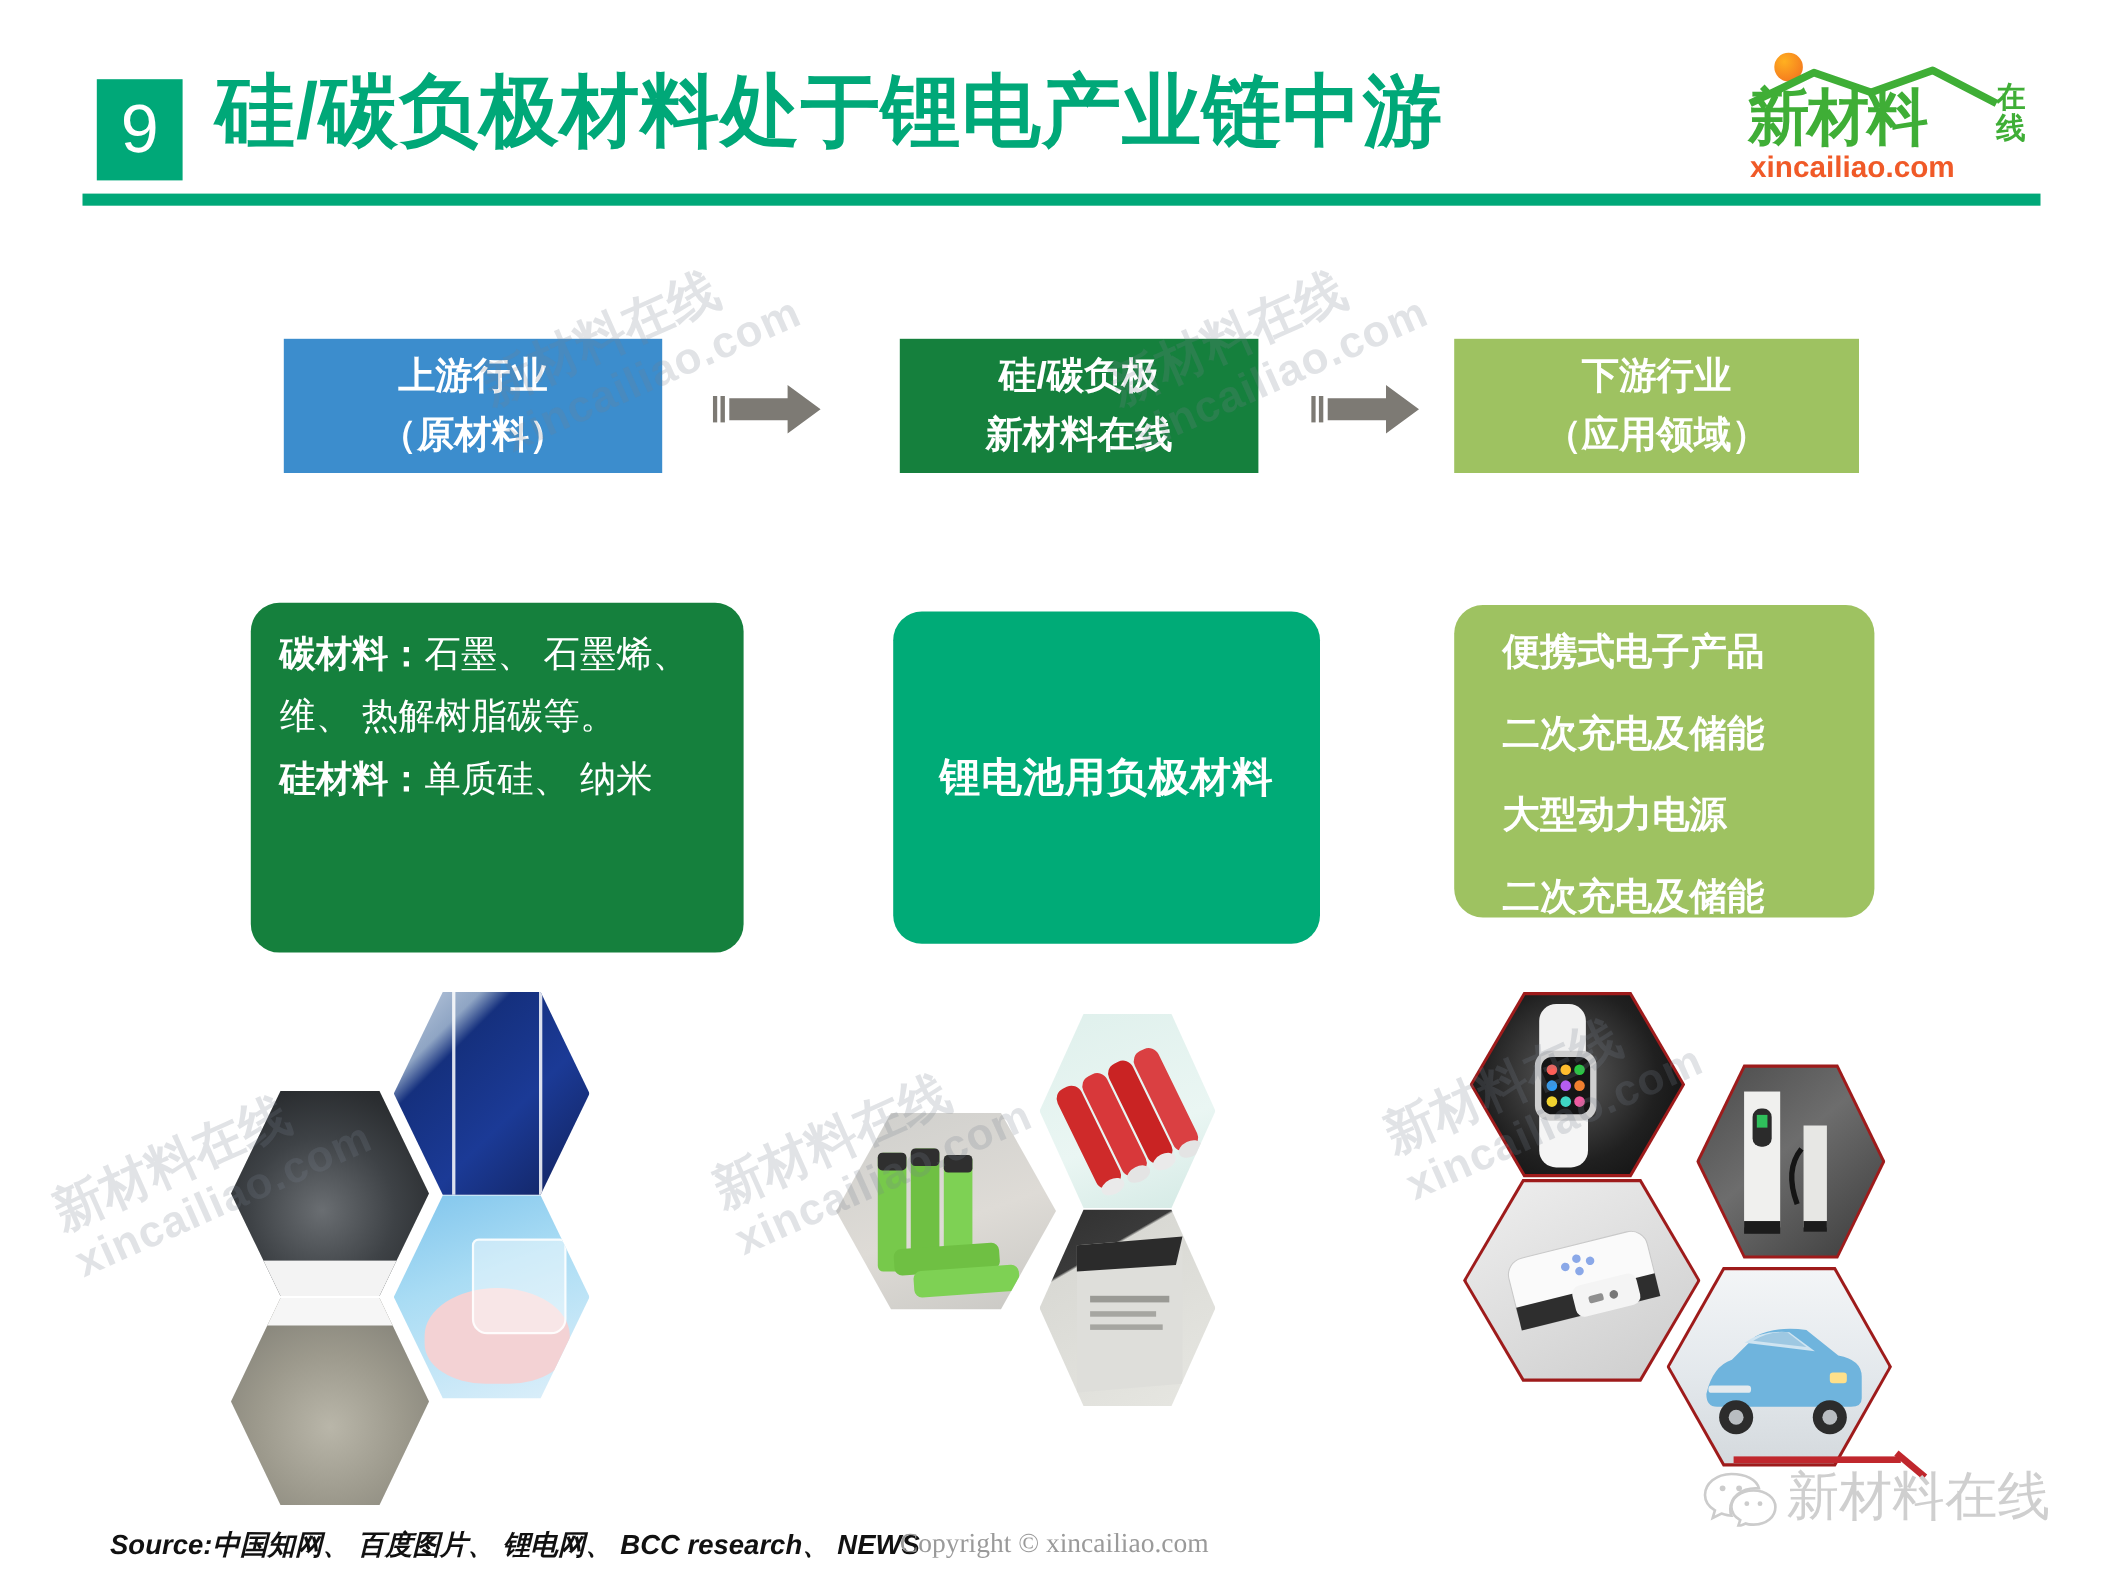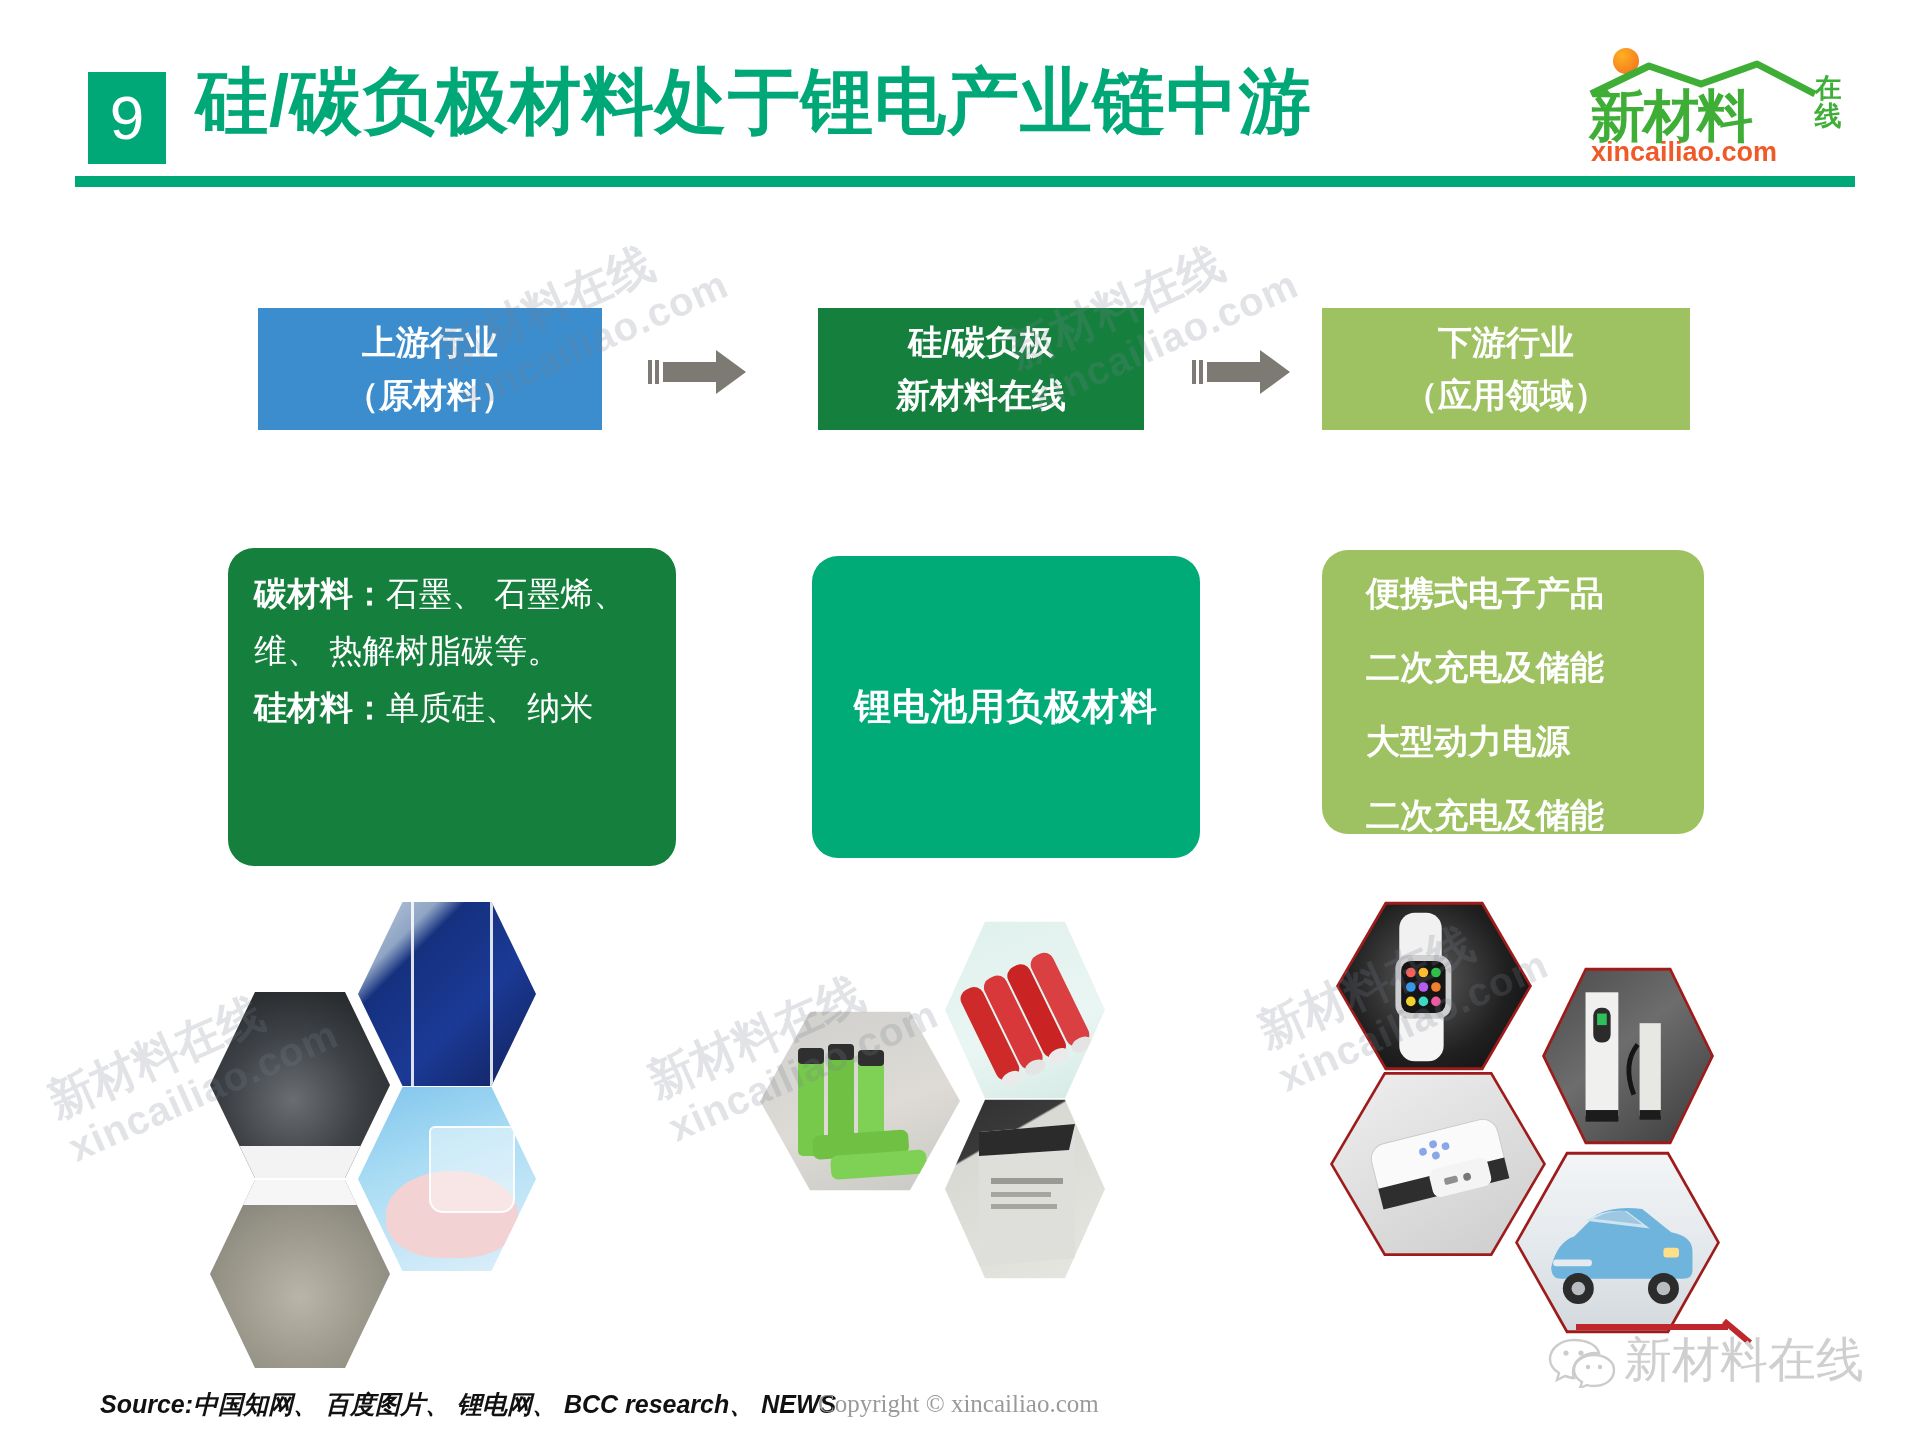--- a/index.html
+++ b/index.html
@@ -49,21 +49,21 @@
   #brand-logo .logo-sun {
     position: absolute; left: 28px; top: 8px;
     width: 26px; height: 26px; border-radius: 50%;
     background: radial-gradient(circle at 35% 30%, #ffb020 0%, #f57c1f 75%);
   }
   #brand-logo .logo-roof {
     position: absolute; left: 4px; top: 20px;
     width: 230px; height: 42px;
   }
   #brand-logo .logo-cn {
-    position: absolute; left: 4px; top: 48px;
+    position: absolute; left: 4px; top: 38px;
     font-size: 56px; font-weight: 700; color: #3fae36;
     letter-spacing: -2px; line-height: 1;
     white-space: nowrap;
   }
   #brand-logo .logo-zaixian {
     position: absolute; left: 218px; top: 34px;
     width: 50px;
     font-size: 27px; font-weight: 700; color: #3fae36;
     line-height: 1.05; text-align: center;
   }

